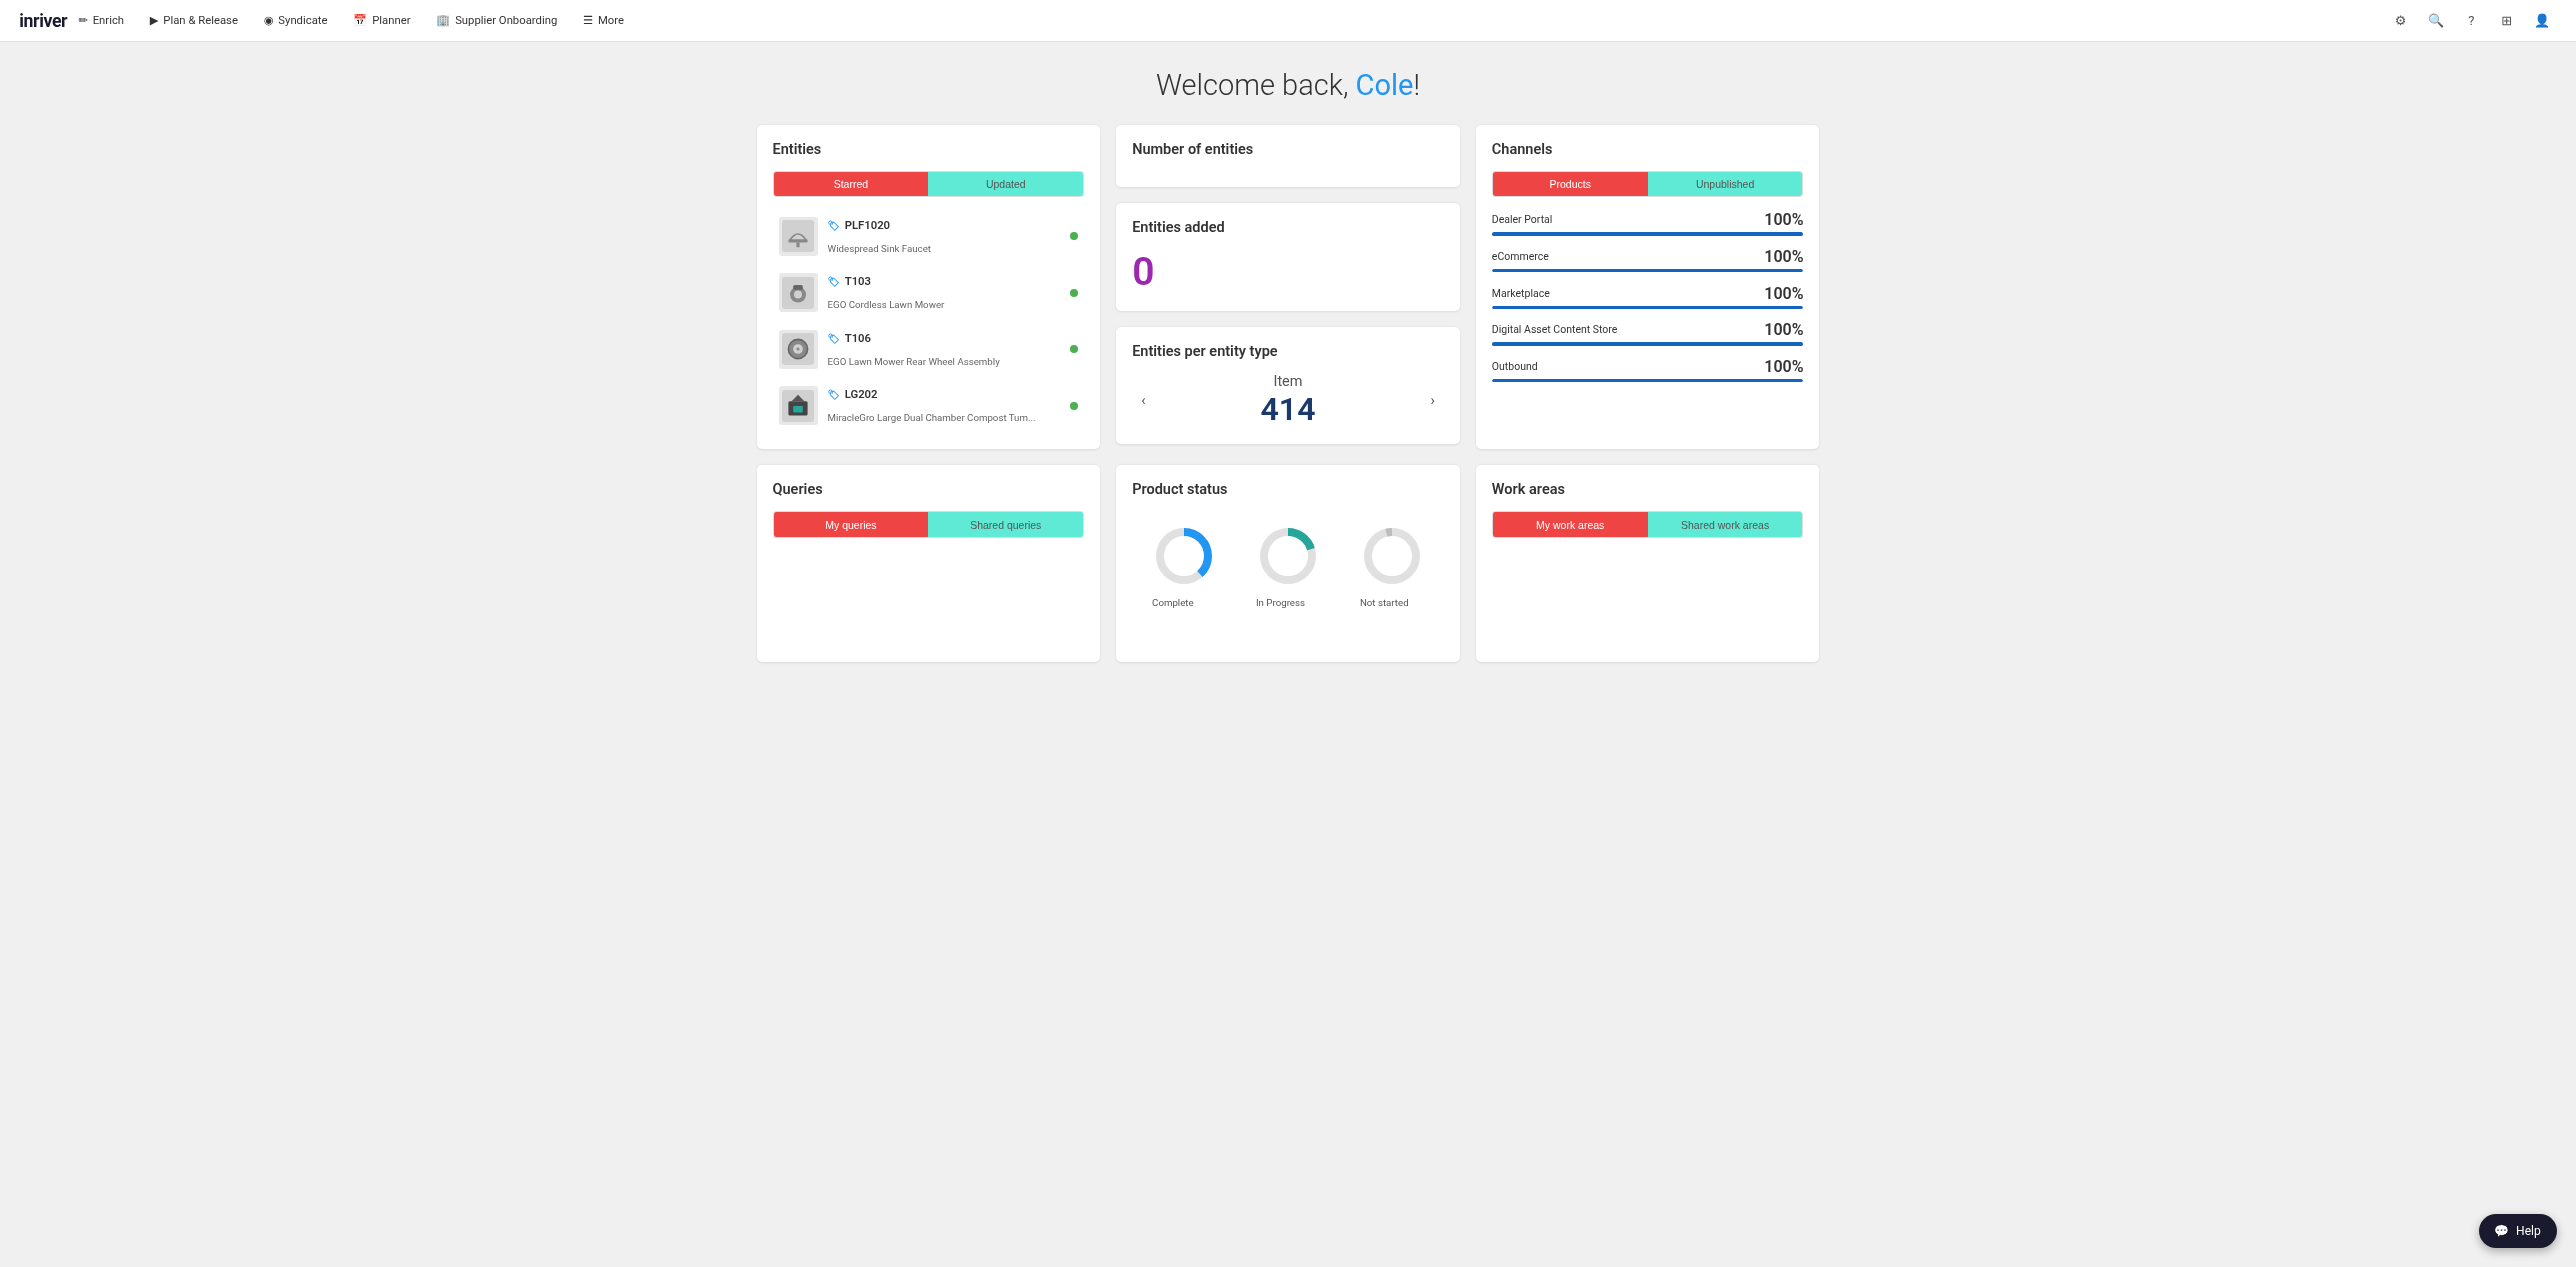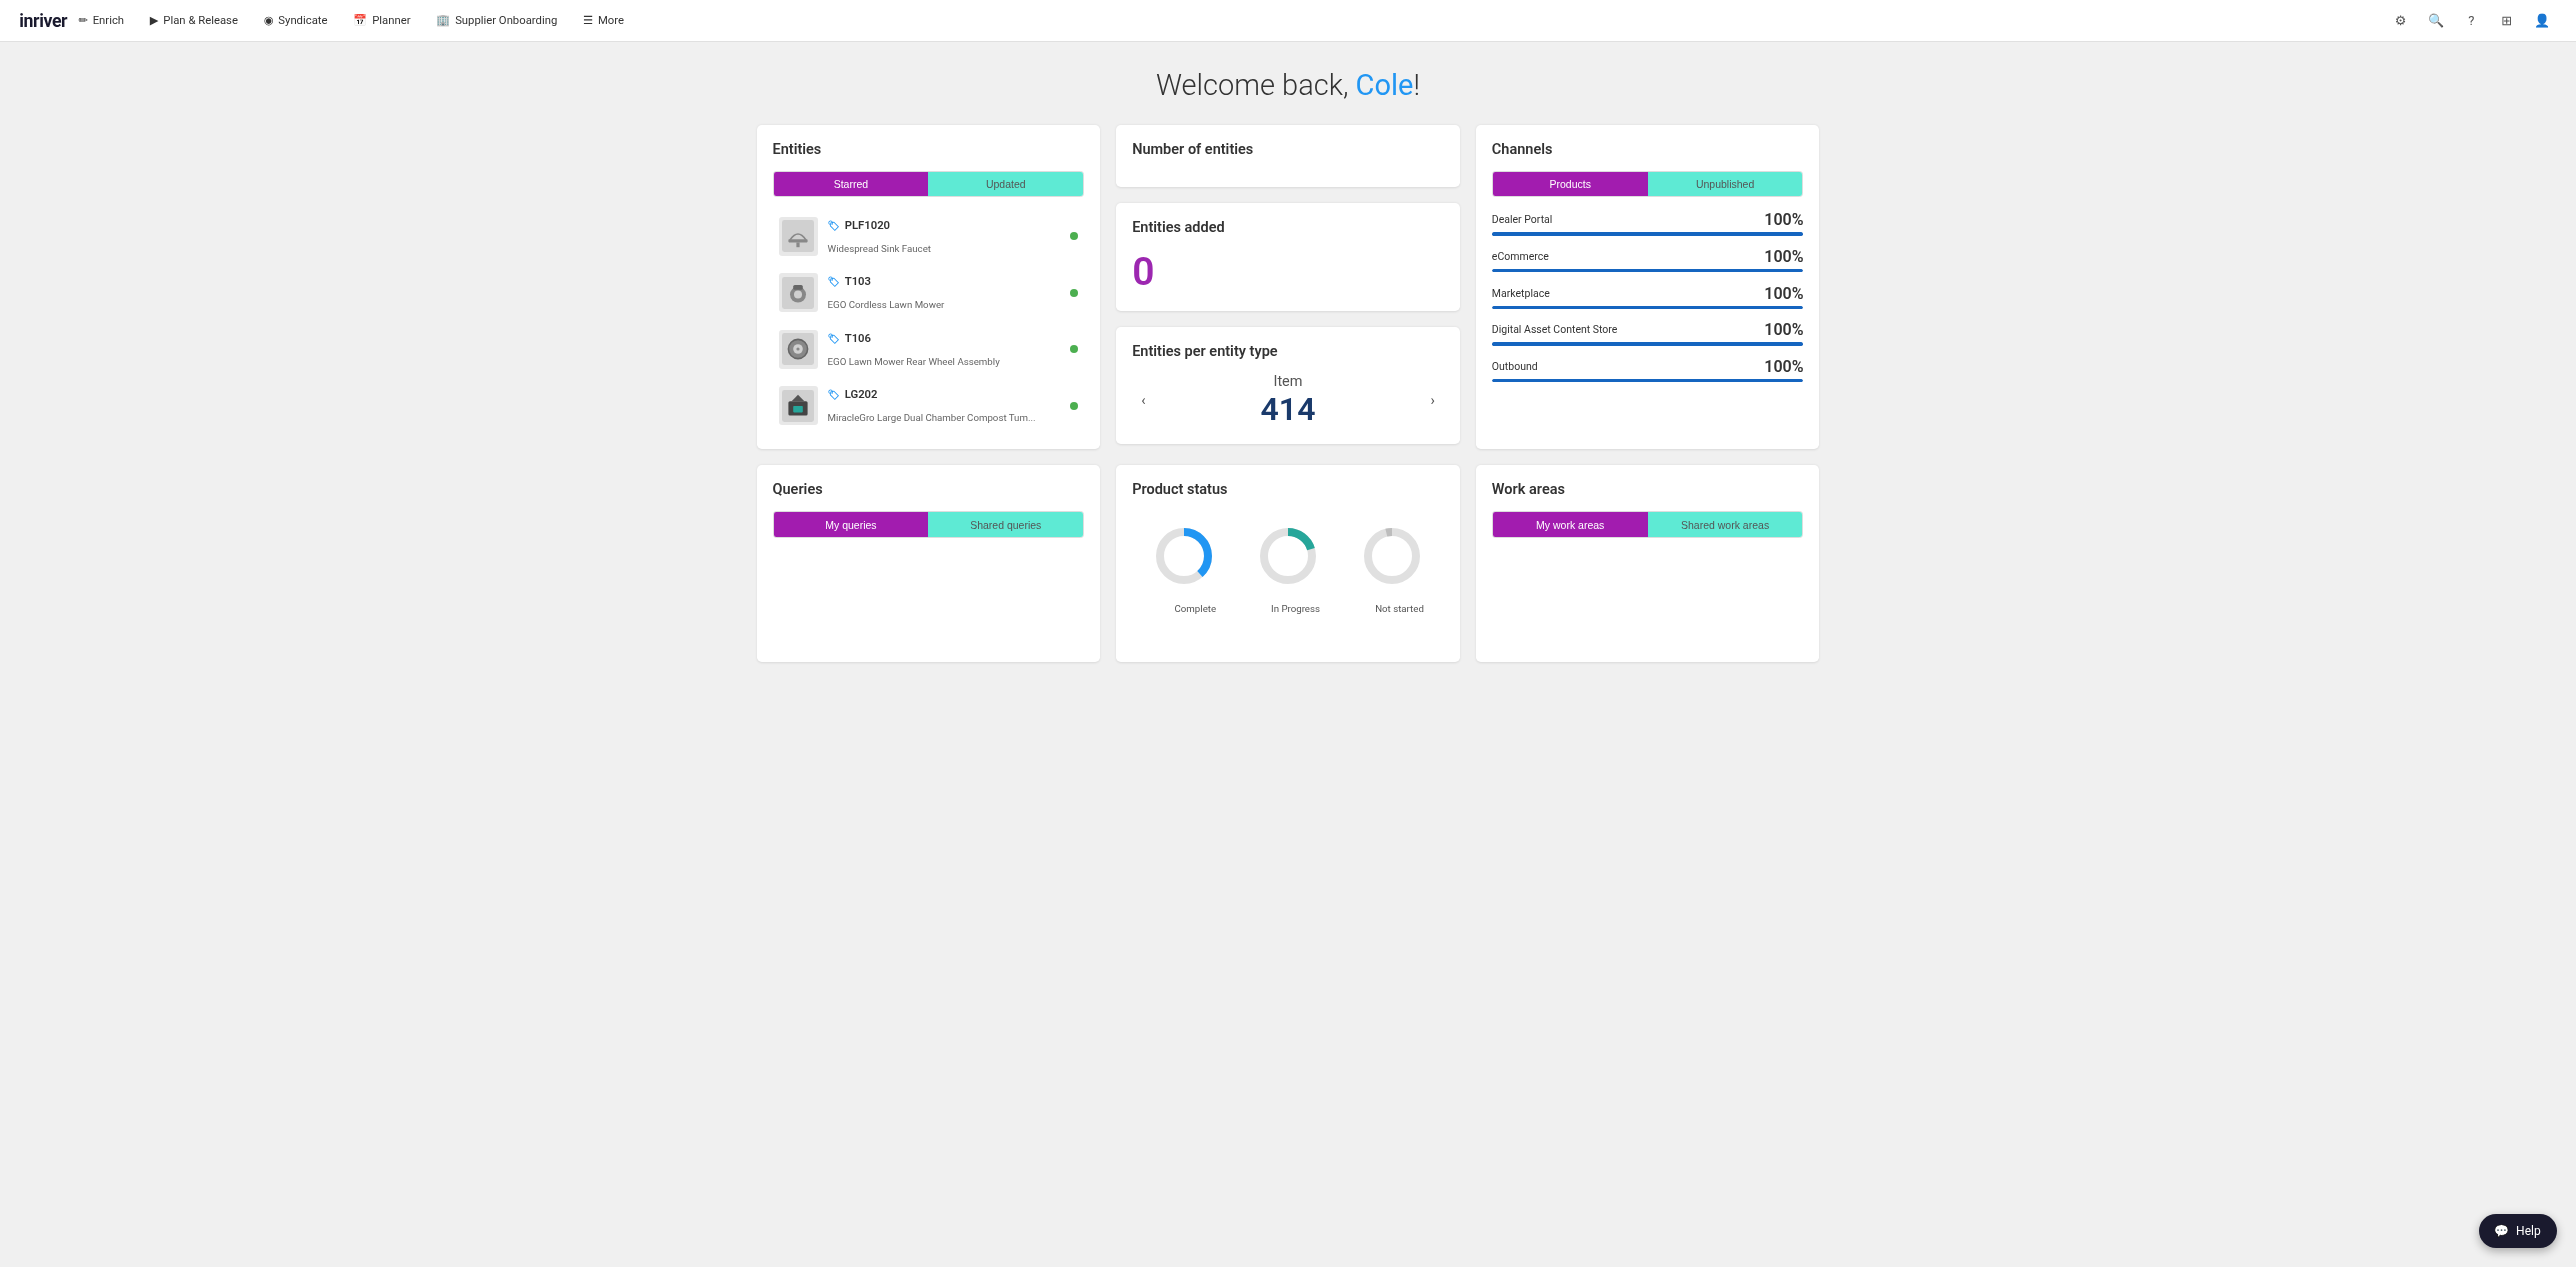--- a/index.html
+++ b/index.html
@@ -99,21 +99,21 @@
       flex: 1;
       padding: 6.4px 9.7px;
       font-size: 10.5px;
       text-align: center;
       cursor: pointer;
       background: #5eead4;
       color: #555;
       border: none;
     }
     .tab-btn.active {
-      background: #a21caf;
+      background: #ef4444;
       color: #fff;
     }
 
     .entity-list { display: flex; flex-direction: column; gap: 1.6px; }
     .entity-item {
       display: flex;
       align-items: center;
       gap: 9.7px;
       padding: 8px 6.4px;
       border-radius: 3.2px;
@@ -236,21 +236,21 @@
       font-size: 10.5px;
     }
 
     
     .donut-row {
       display: flex;
       justify-content: space-around;
       align-items: center;
       padding-top: 13px;
     }
-    .donut-wrap { display: flex; flex-direction: column; align-items: flex-end; gap: 15px; }
+    .donut-wrap { display: flex; flex-direction: column; align-items: flex-start; gap: 9px; }
     .donut-label { font-size: 9.7px; color: #555; text-align: center; }
     .work-area-item {
       padding: 9.7px 0;
       border-bottom: 0.8px solid #f0f0f0;
     }
     .work-area-name { font-size: 12px; font-weight: 600; color: #333; }
     .work-area-user { font-size: 9.7px; color: #777; margin-top: 1.6px; }
 
     
     ::-webkit-scrollbar { width: 4.8px; }

